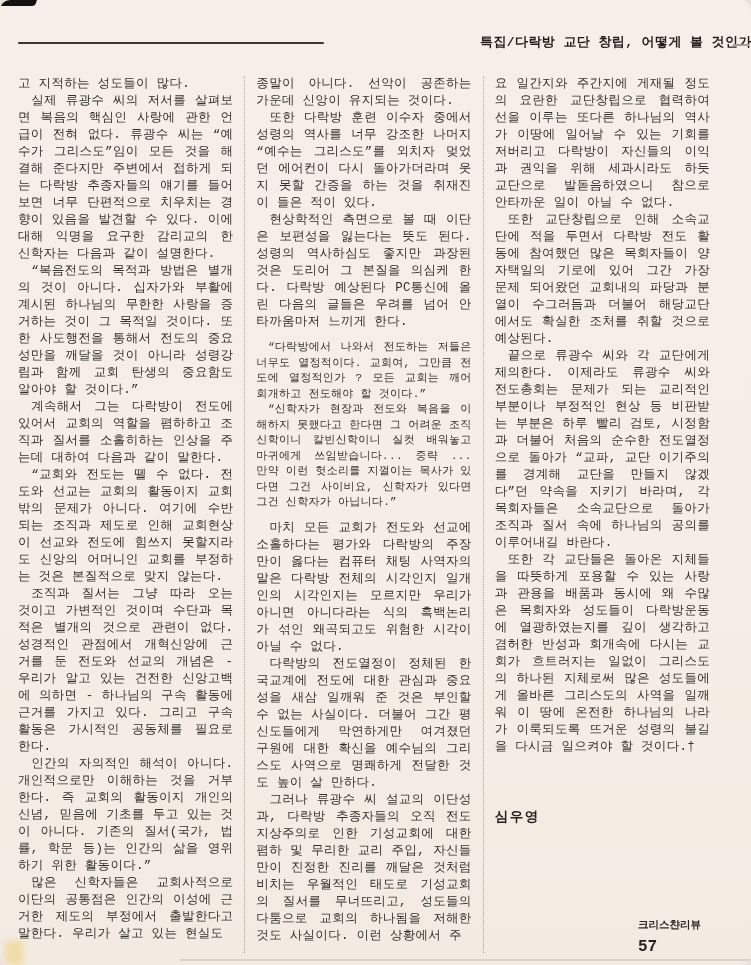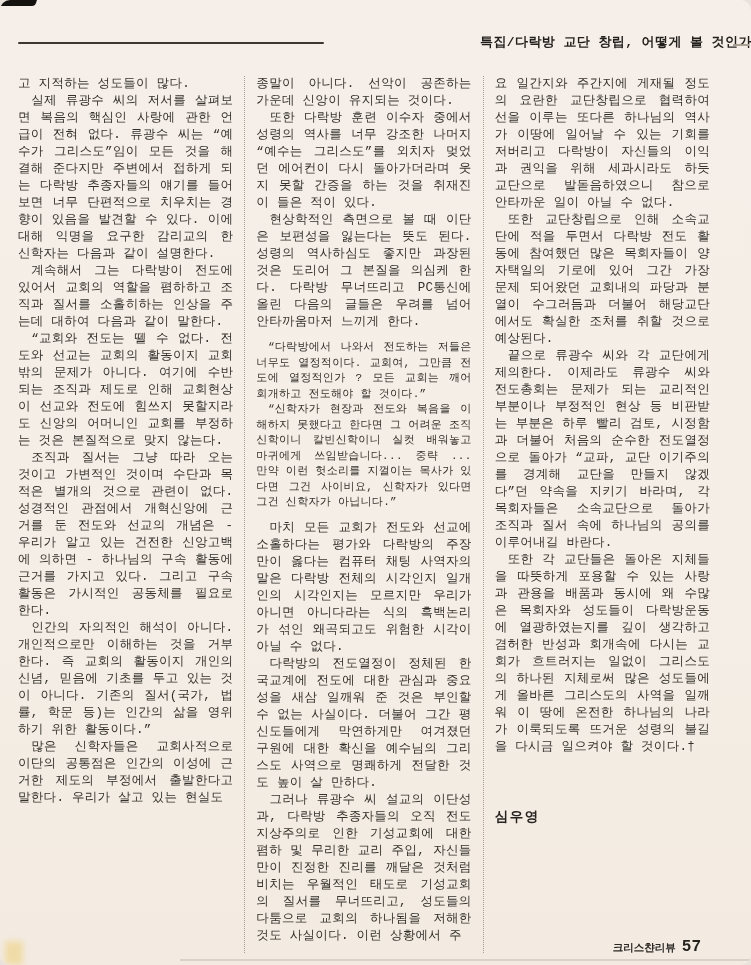--- a/index.html
+++ b/index.html
@@ -77,53 +77,54 @@
     font-weight: bold; font-size: 13.5px;
     letter-spacing: 1.5px; color: #26231f;
   }
   .author-title {
     font-size: 10.5px; margin-top: 4px;
     letter-spacing: 0.5px; color: #3a362f;
   }
   
   .footer {
     position: absolute; right: 50px; bottom: 9px;
-    display: flex; align-items: baseline; gap: 6px;
+    display: flex; align-items: baseline; gap: 6px; flex-direction: column;
   }
   .mag { font-weight: bold; font-size: 10.5px; color: #2a2723; }
   .pagenum { font-weight: bold; font-size: 16px; color: #26231f; text-align: right; }
 </style>
 </head>
 <body>
 
 <div class="page">
 
   <div class="corner-mark"></div>
 
   <div class="header-rule"></div>
   <div class="header-title">특집/다락방 교단 창립, 어떻게 볼 것인가 ?</div>
   <div class="header-dash"></div>
 
   <div class="columns">
     <div class="col">
         <p class="para flush">고 지적하는 성도들이 많다.</p>
         <p class="para">실제 류광수 씨의 저서를 살펴보면 복음의 핵심인 사랑에 관한 언급이 전혀 없다. 류광수 씨는 “예수가 그리스도”임이 모든 것을 해결해 준다지만 주변에서 접하게 되는 다락방 추종자들의 얘기를 들어보면 너무 단편적으로 치우치는 경향이 있음을 발견할 수 있다. 이에 대해 익명을 요구한 감리교의 한 신학자는 다음과 같이 설명한다.</p>
+        <p class="para">“복음전도의 목적과 방법은 별개의 것이 아니다. 십자가와 부활에 계시된 하나님의 무한한 사랑을 증거하는 것이 그 목적일 것이다. 또한 사도행전을 통해서 전도의 중요성만을 깨달을 것이 아니라 성령강림과 함께 교회 탄생의 중요함도 알아야 할 것이다.”</p>
         <p class="para">계속해서 그는 다락방이 전도에 있어서 교회의 역할을 폄하하고 조직과 질서를 소홀히하는 인상을 주는데 대하여 다음과 같이 말한다.</p>
         <p class="para">“교회와 전도는 뗄 수 없다. 전도와 선교는 교회의 활동이지 교회 밖의 문제가 아니다. 여기에 수반되는 조직과 제도로 인해 교회현상이 선교와 전도에 힘쓰지 못할지라도 신앙의 어머니인 교회를 부정하는 것은 본질적으로 맞지 않는다.</p>
         <p class="para">조직과 질서는 그냥 따라 오는 것이고 가변적인 것이며 수단과 목적은 별개의 것으로 관련이 없다. 성경적인 관점에서 개혁신앙에 근거를 둔 전도와 선교의 개념은 - 우리가 알고 있는 건전한 신앙고백에 의하면 - 하나님의 구속 활동에 근거를 가지고 있다. 그리고 구속 활동은 가시적인 공동체를 필요로 한다.</p>
         <p class="para">인간의 자의적인 해석이 아니다. 개인적으로만 이해하는 것을 거부한다. 즉 교회의 활동이지 개인의 신념, 믿음에 기초를 두고 있는 것이 아니다. 기존의 질서(국가, 법률, 학문 등)는 인간의 삶을 영위하기 위한 활동이다.”</p>
         <p class="para">많은 신학자들은 교회사적으로 이단의 공통점은 인간의 이성에 근거한 제도의 부정에서 출발한다고 말한다. 우리가 살고 있는 현실도</p>
       </div>
 
     <div class="divider"></div>
 
     <div class="col">
         <p class="para flush">종말이 아니다. 선악이 공존하는 가운데 신앙이 유지되는 것이다.</p>
         <p class="para">또한 다락방 훈련 이수자 중에서 성령의 역사를 너무 강조한 나머지 “예수는 그리스도”를 외치자 멎었던 에어컨이 다시 돌아가더라며 웃지 못할 간증을 하는 것을 취재진이 들은 적이 있다.</p>
-        <p class="para">현상학적인 측면으로 볼 때 이단은 보편성을 잃는다는 뜻도 된다. 성령의 역사하심도 좋지만 과장된 것은 도리어 그 본질을 의심케 한다. 다락방 무너뜨리고 PC통신에 올린 다음의 글들은 우려를 넘어 안타까움마저 느끼게 한다.</p>
+        <p class="para">현상학적인 측면으로 볼 때 이단은 보편성을 잃는다는 뜻도 된다. 성령의 역사하심도 좋지만 과장된 것은 도리어 그 본질을 의심케 한다. 다락방 예상된다 PC통신에 올린 다음의 글들은 우려를 넘어 안타까움마저 느끼게 한다.</p>
         <p class="para small gap-before">“다락방에서 나와서 전도하는 저들은 너무도 열정적이다. 교회여, 그만큼 전도에 열정적인가 ? 모든 교회는 깨어 회개하고 전도해야 할 것이다.”</p>
         <p class="para small">“신학자가 현장과 전도와 복음을 이해하지 못했다고 한다면 그 어려운 조직신학이니 칼빈신학이니 실컷 배워놓고 마귀에게 쓰임받습니다... 중략 ... 만약 이런 헛소리를 지껄이는 목사가 있다면 그건 사이비요, 신학자가 있다면 그건 신학자가 아닙니다.”</p>
         <p class="para gap-before">마치 모든 교회가 전도와 선교에 소홀하다는 평가와 다락방의 주장만이 옳다는 컴퓨터 채팅 사역자의 말은 다락방 전체의 시각인지 일개인의 시각인지는 모르지만 우리가 아니면 아니다라는 식의 흑백논리가 섞인 왜곡되고도 위험한 시각이 아닐 수 없다.</p>
         <p class="para">다락방의 전도열정이 정체된 한국교계에 전도에 대한 관심과 중요성을 새삼 일깨워 준 것은 부인할 수 없는 사실이다. 더불어 그간 평신도들에게 막연하게만 여겨졌던 구원에 대한 확신을 예수님의 그리스도 사역으로 명쾌하게 전달한 것도 높이 살 만하다.</p>
         <p class="para">그러나 류광수 씨 설교의 이단성과, 다락방 추종자들의 오직 전도지상주의로 인한 기성교회에 대한 폄하 및 무리한 교리 주입, 자신들만이 진정한 진리를 깨달은 것처럼 비치는 우월적인 태도로 기성교회의 질서를 무너뜨리고, 성도들의 다툼으로 교회의 하나됨을 저해한 것도 사실이다. 이런 상황에서 주</p>
       </div>
 
     <div class="divider"></div>
 
     <div class="col">

